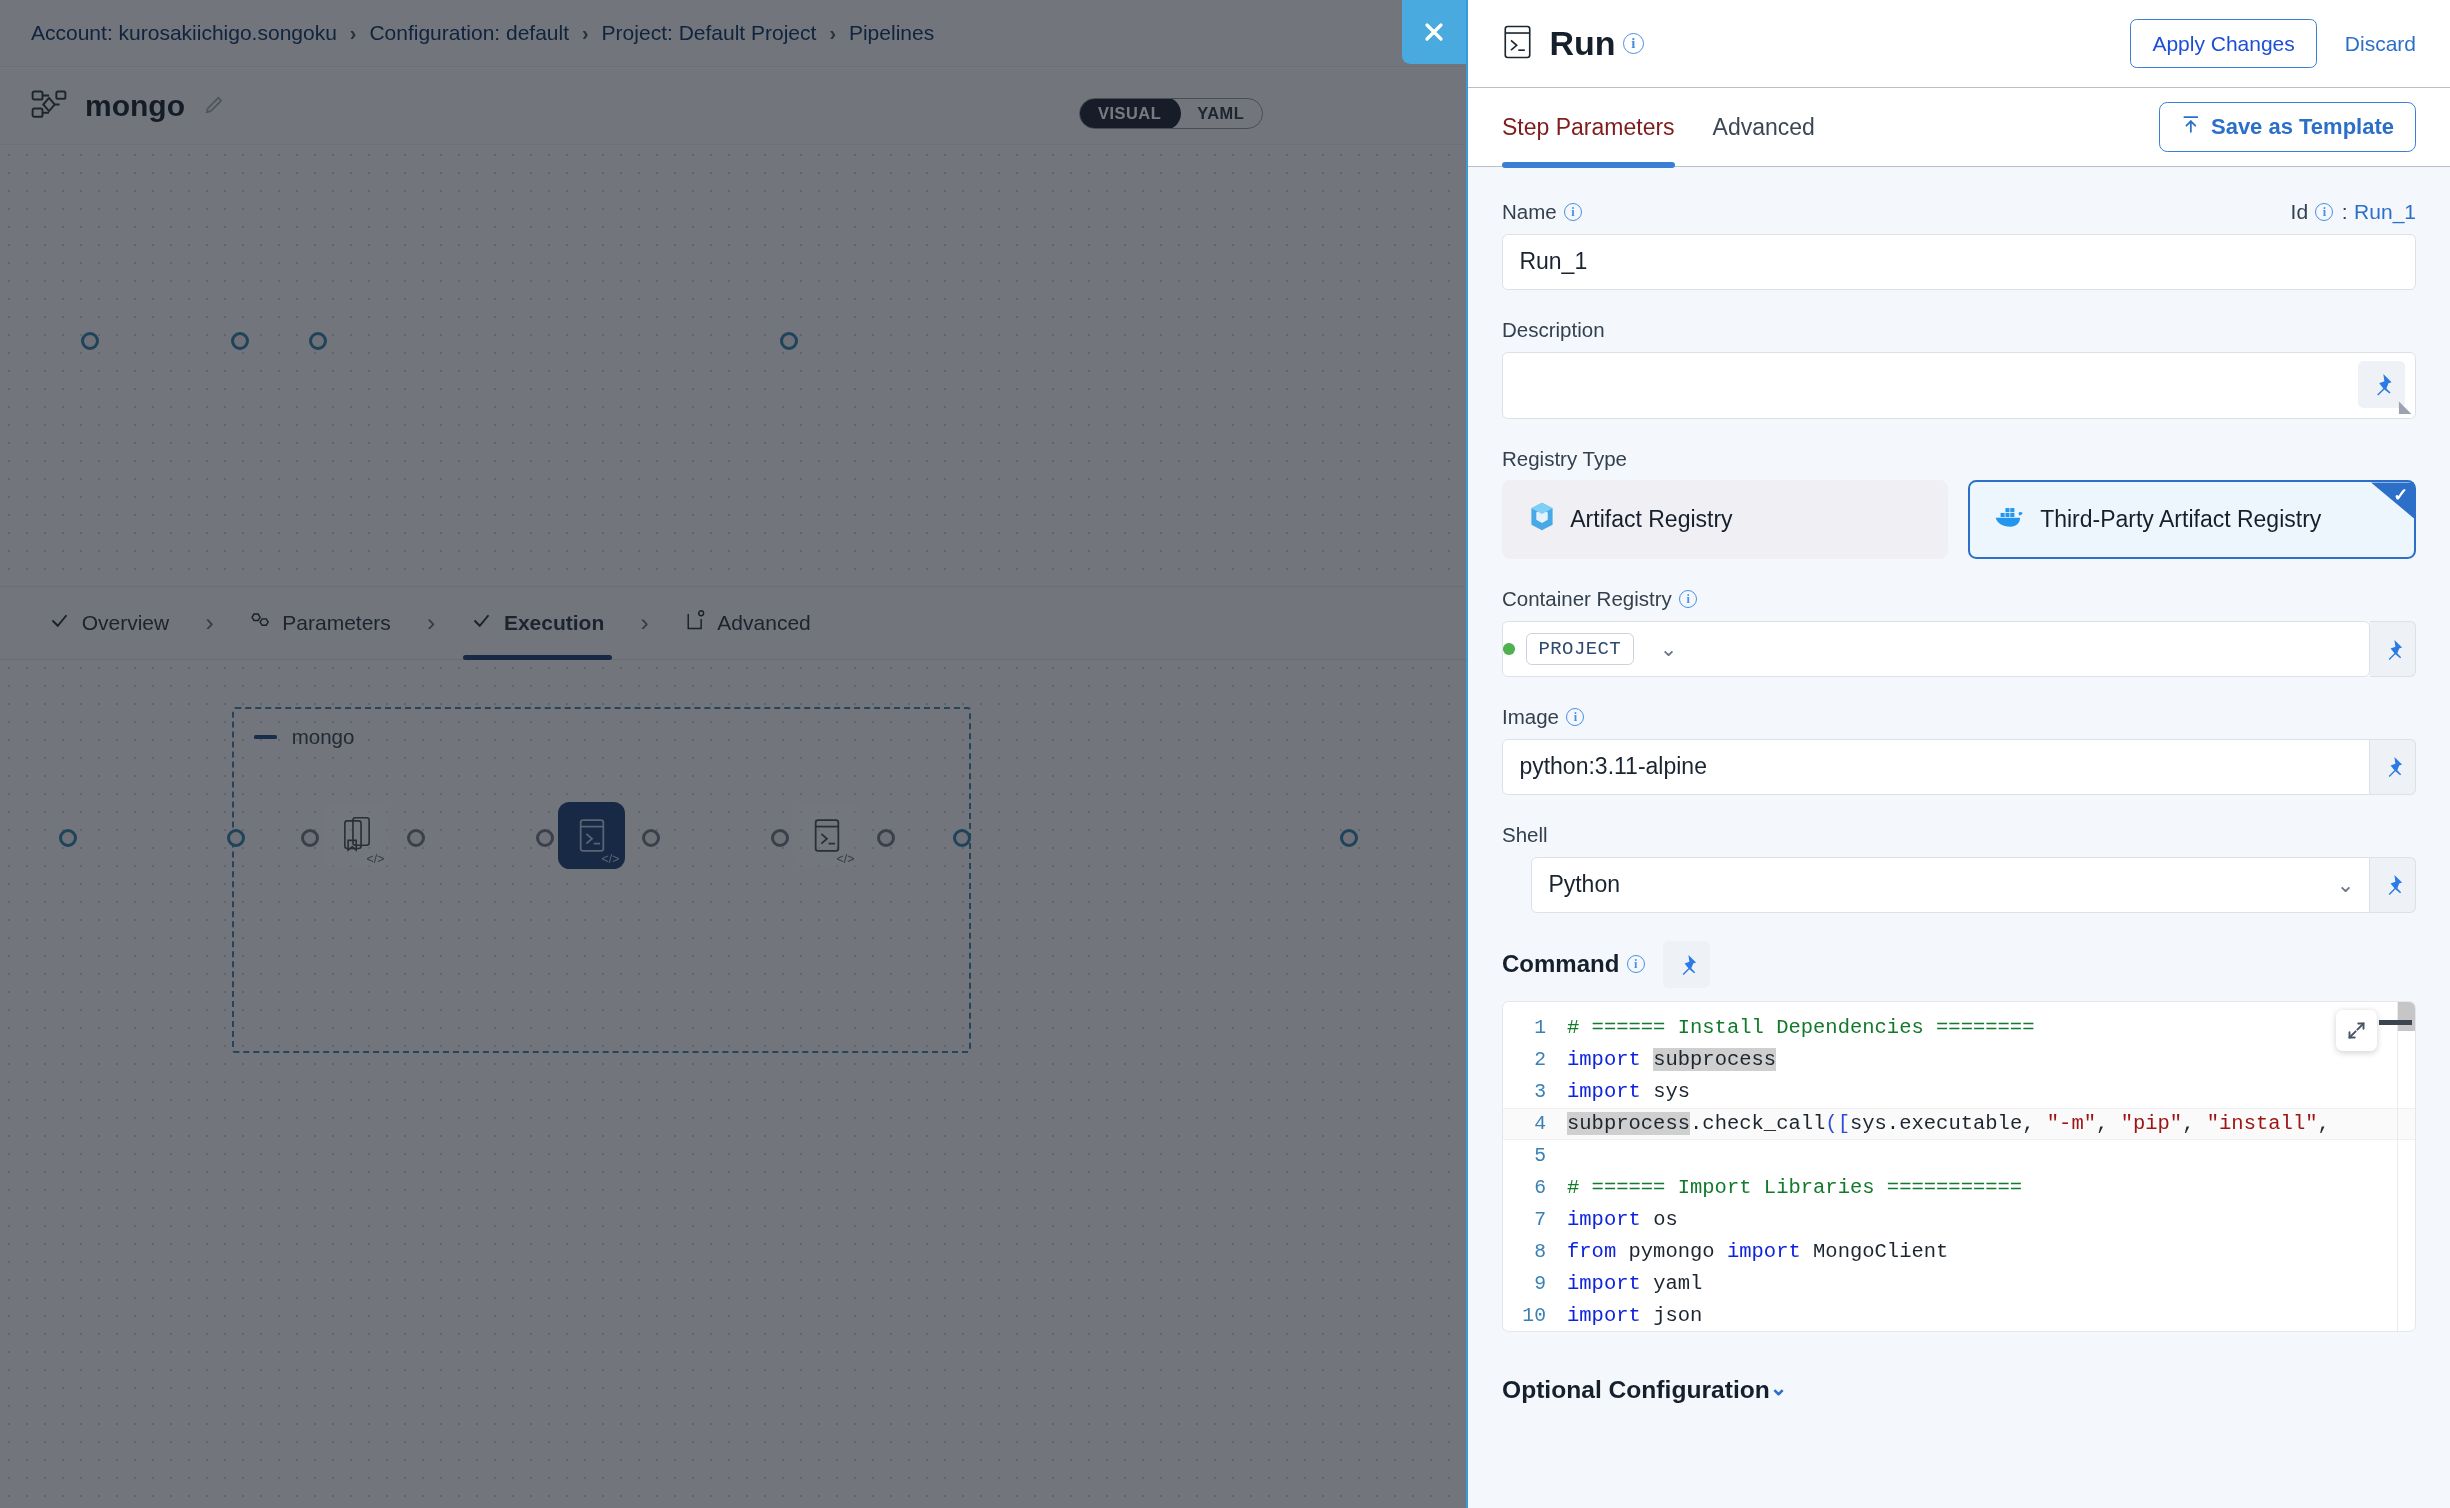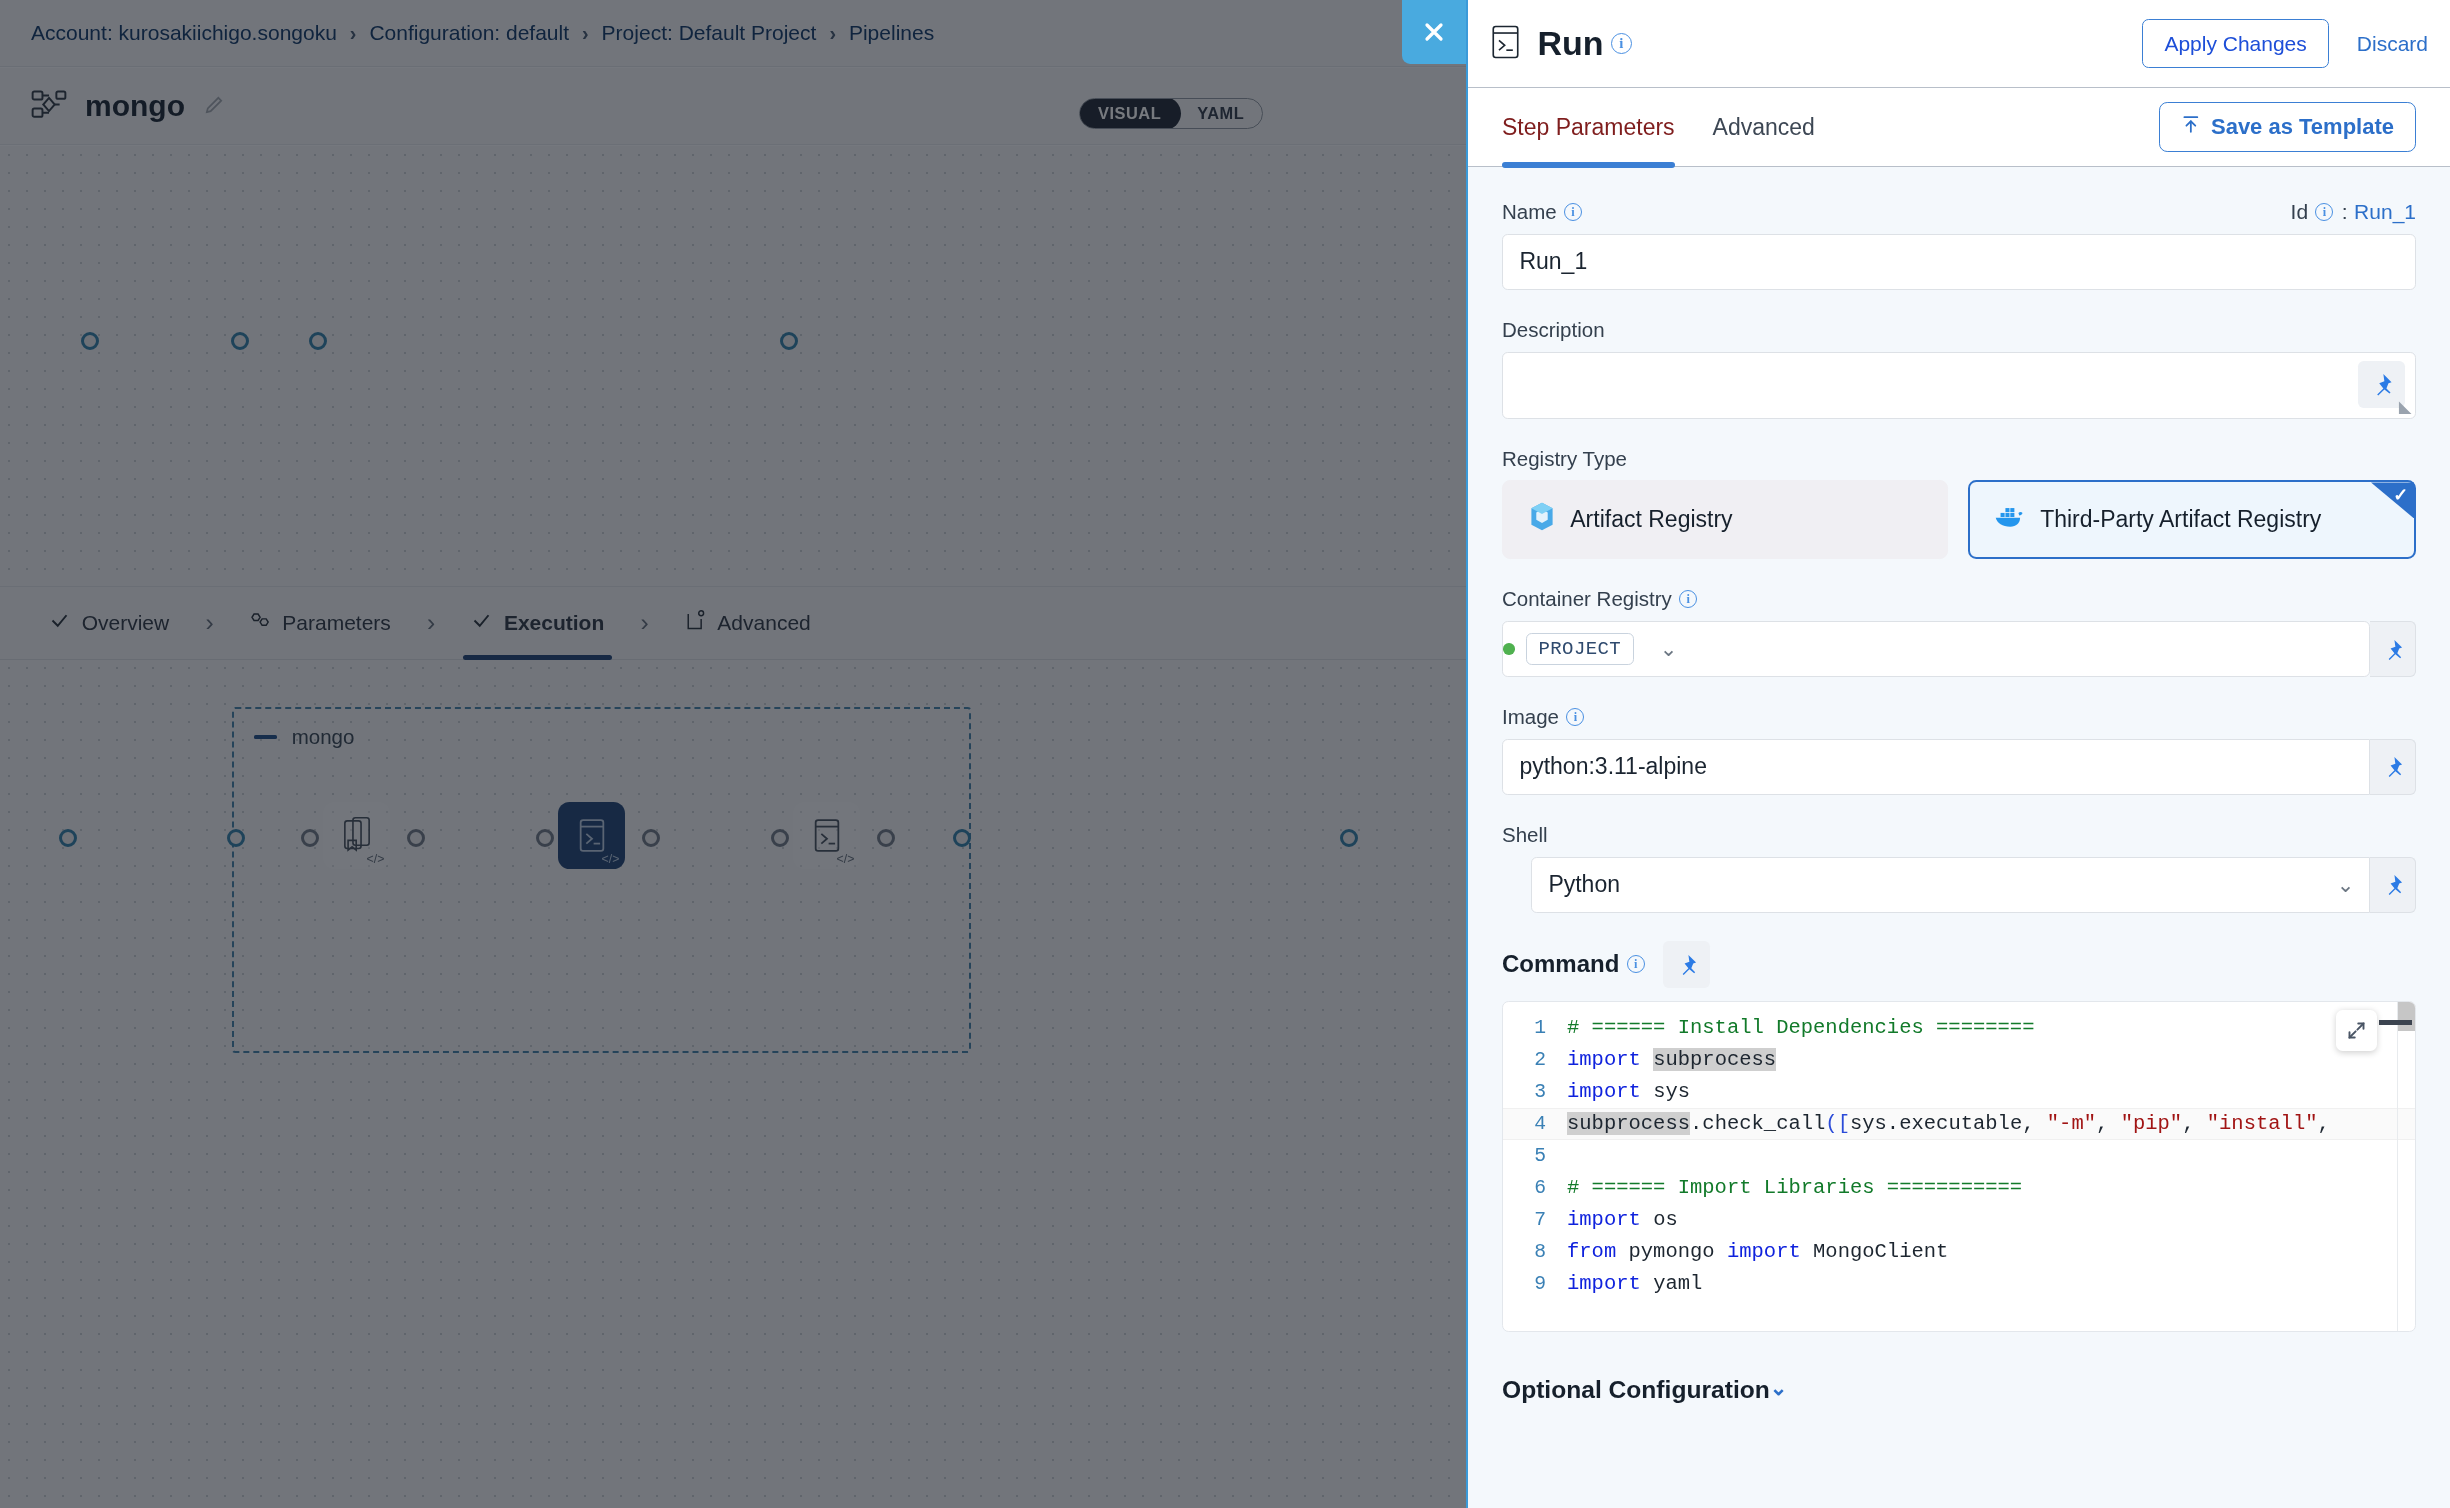--- a/index.html
+++ b/index.html
@@ -181,21 +181,21 @@
   #panel {
     position: absolute; right: 0; top: 0; width: 984px; height: 1508px;
     background: #f4f8fc;
     border-left: 2.5px solid #3a9ad9;
     z-index: 100;
     display: flex; flex-direction: column;
     overflow: hidden;
   }
   #panel-header {
     height: 88px; background: #ffffff;
-    display: flex; align-items: center; padding: 0 22px;
+    display: flex; align-items: center; padding: 0 34px;
     border-bottom: 1.6px solid #b8bfc9;
     flex: none;
   }
   #panel-title {
     font-size: 34px; font-weight: 700; color: #16202c; margin-left: 16.4px;
   }
   .info-i {
     display: inline-flex; width: 18px; height: 18px; border-radius: 50%;
     border: 1.6px solid #4a90e2; color: #4a90e2;
     align-items: center; justify-content: center;
@@ -684,20 +684,21 @@
       <div id="code-lines" style="padding-top:9.8px;">
           <div class="code-line"><span class="ln">1</span><span><span class="tok-comment"># ====== Install Dependencies ========</span></span></div>
           <div class="code-line"><span class="ln">2</span><span><span class="tok-kw">import </span><span class="tok-plain tok-mark">subprocess</span></span></div>
           <div class="code-line"><span class="ln">3</span><span><span class="tok-kw">import </span><span class="tok-plain">sys</span></span></div>
           <div class="code-line hl"><span class="ln">4</span><span><span class="tok-plain tok-mark">subprocess</span><span class="tok-plain">.check_call</span><span class="tok-punc-blue">([</span><span class="tok-plain">sys.executable, </span><span class="tok-str">"-m"</span><span class="tok-plain">, </span><span class="tok-str">"pip"</span><span class="tok-plain">, </span><span class="tok-str">"install"</span><span class="tok-plain">,</span></span></div>
           <div class="code-line"><span class="ln">5</span><span><span class="tok-plain"></span></span></div>
           <div class="code-line"><span class="ln">6</span><span><span class="tok-comment"># ====== Import Libraries ===========</span></span></div>
           <div class="code-line"><span class="ln">7</span><span><span class="tok-kw">import </span><span class="tok-plain">os</span></span></div>
           <div class="code-line"><span class="ln">8</span><span><span class="tok-kw">from </span><span class="tok-plain">pymongo </span><span class="tok-kw">import </span><span class="tok-plain">MongoClient</span></span></div>
           <div class="code-line"><span class="ln">9</span><span><span class="tok-kw">import </span><span class="tok-plain">yaml</span></span></div>
+          <div class="code-line"><span class="ln">10</span><span><span class="tok-kw">import </span><span class="tok-plain">json</span></span></div>
         </div>
       <div id="expand-btn">
         <svg width="21" height="21" viewBox="0 0 24 24" fill="none" stroke="#4a5565" stroke-width="2.2" stroke-linecap="round">
           <path d="M14 4h6v6"></path>
             <path d="M20 4l-7 7"></path>
             <path d="M10 20H4v-6"></path>
             <path d="M4 20l7-7"></path>
         </svg>
       </div>
       <div id="code-vscroll">

